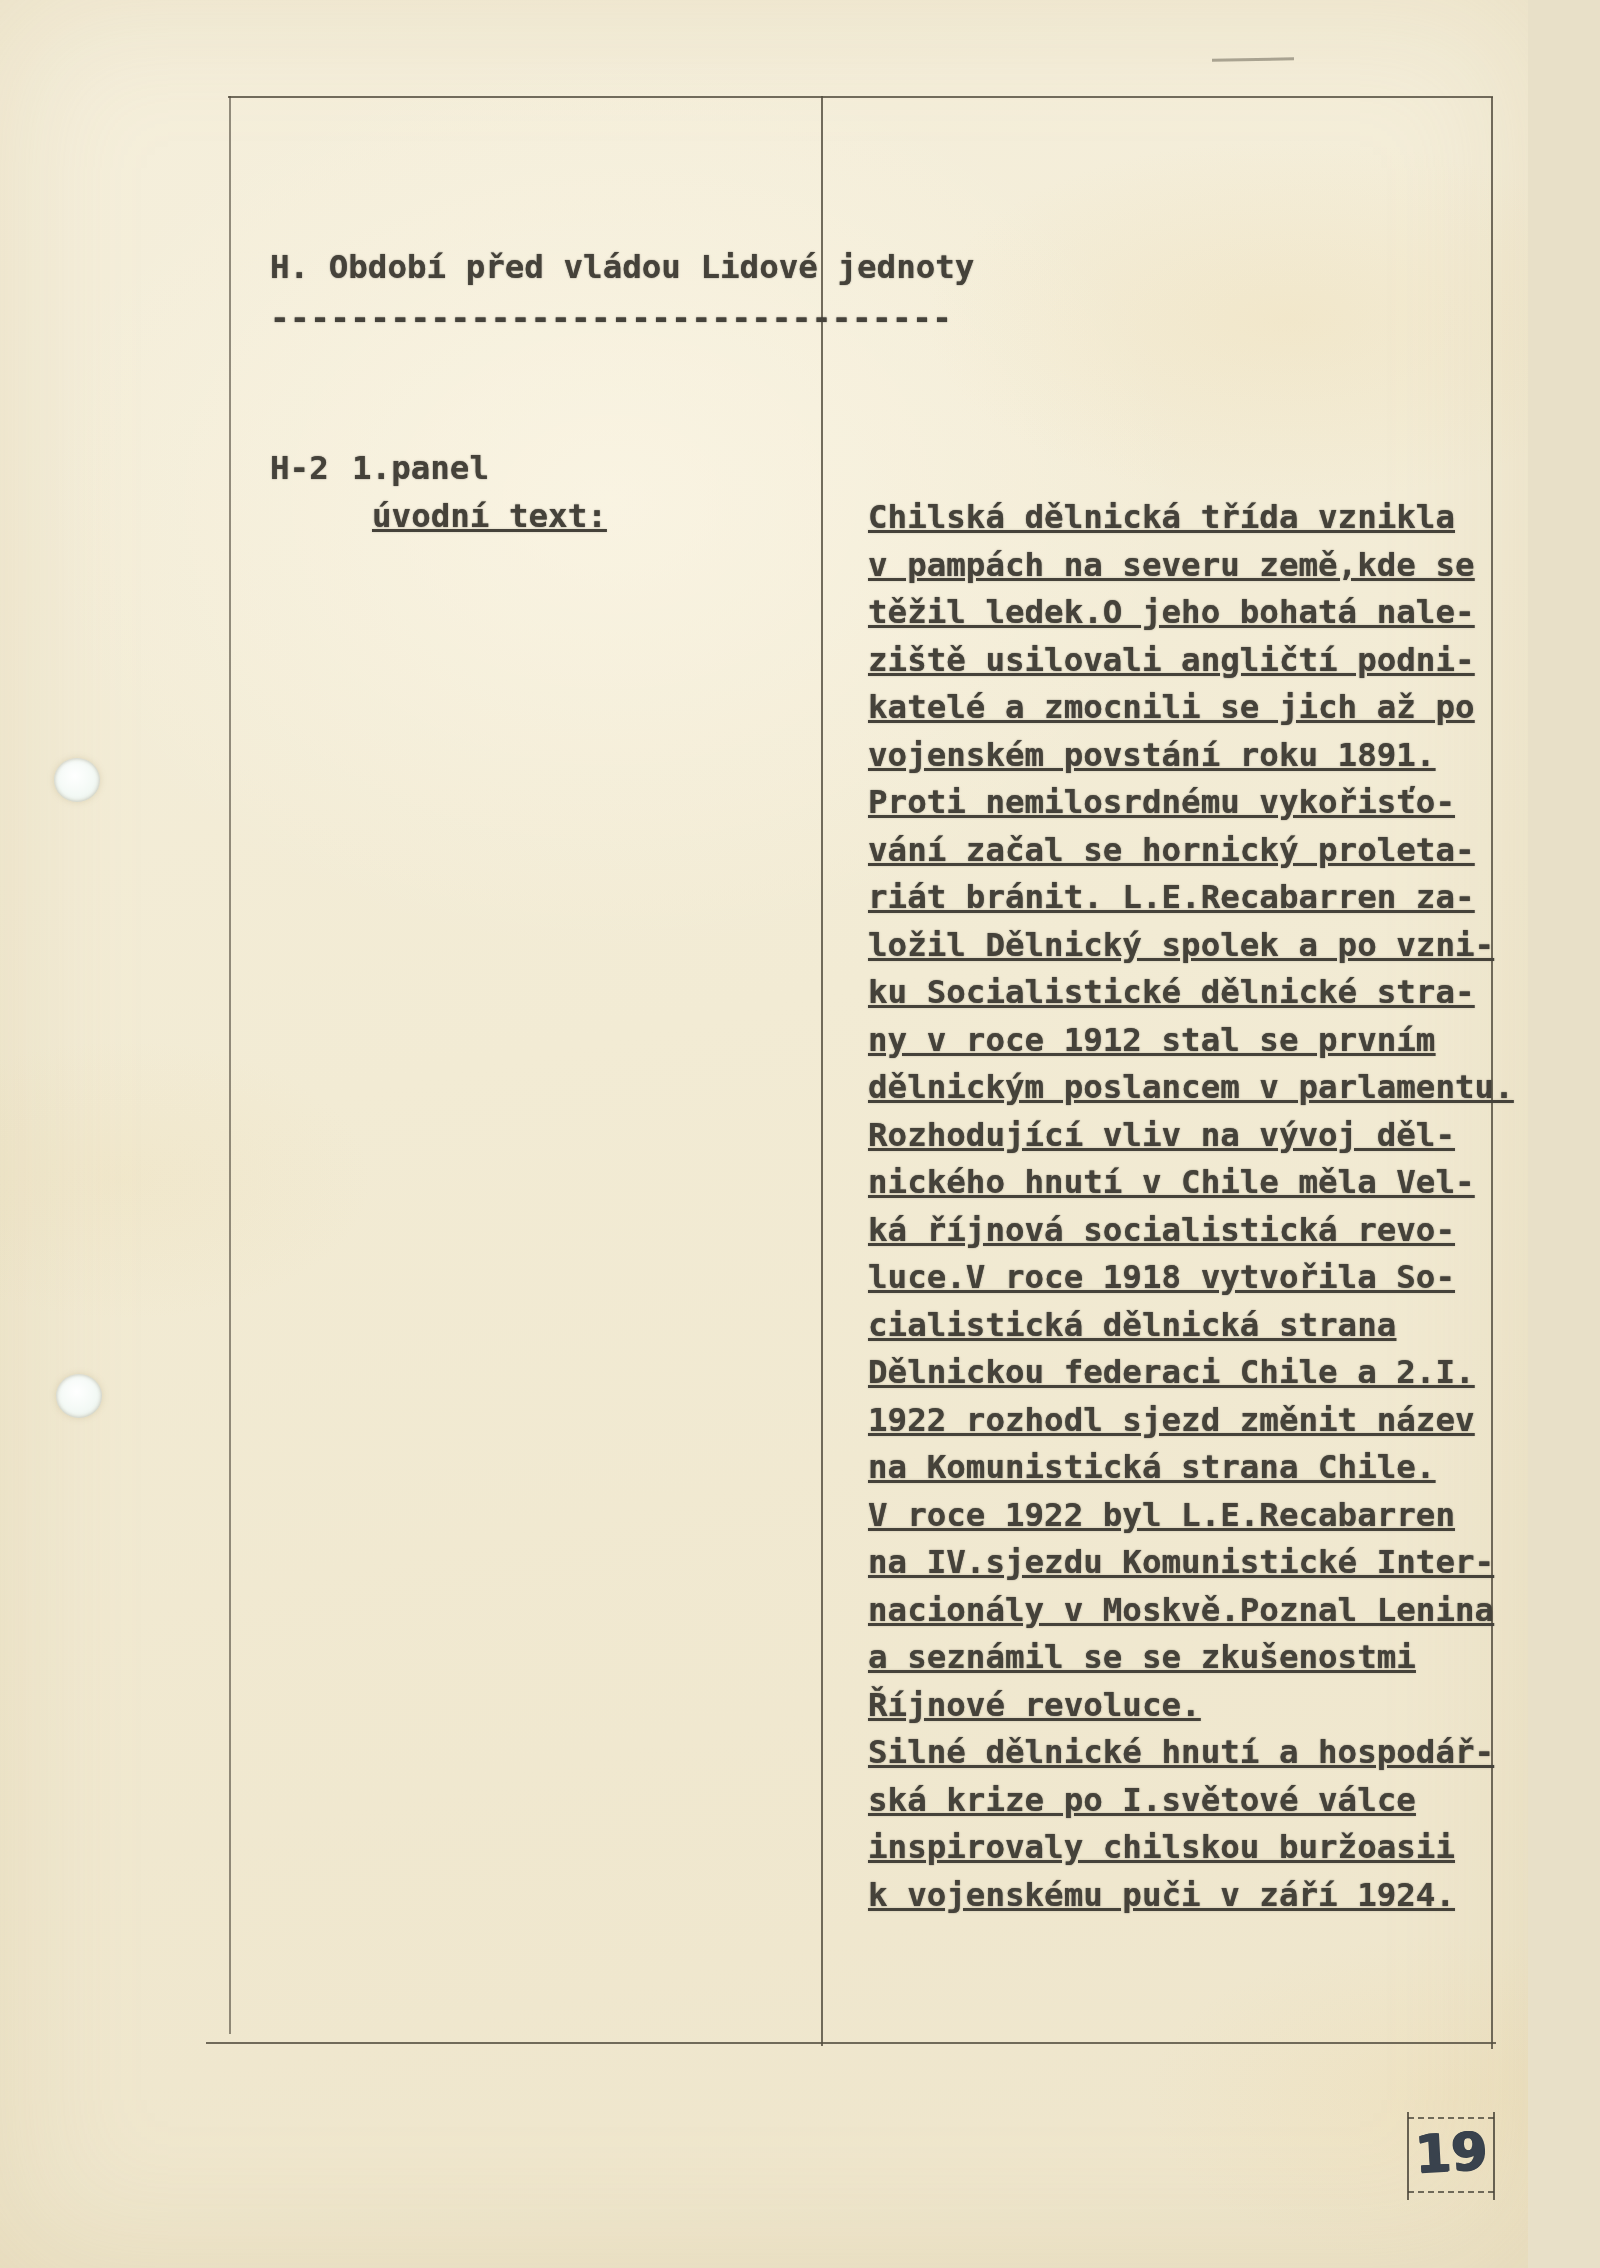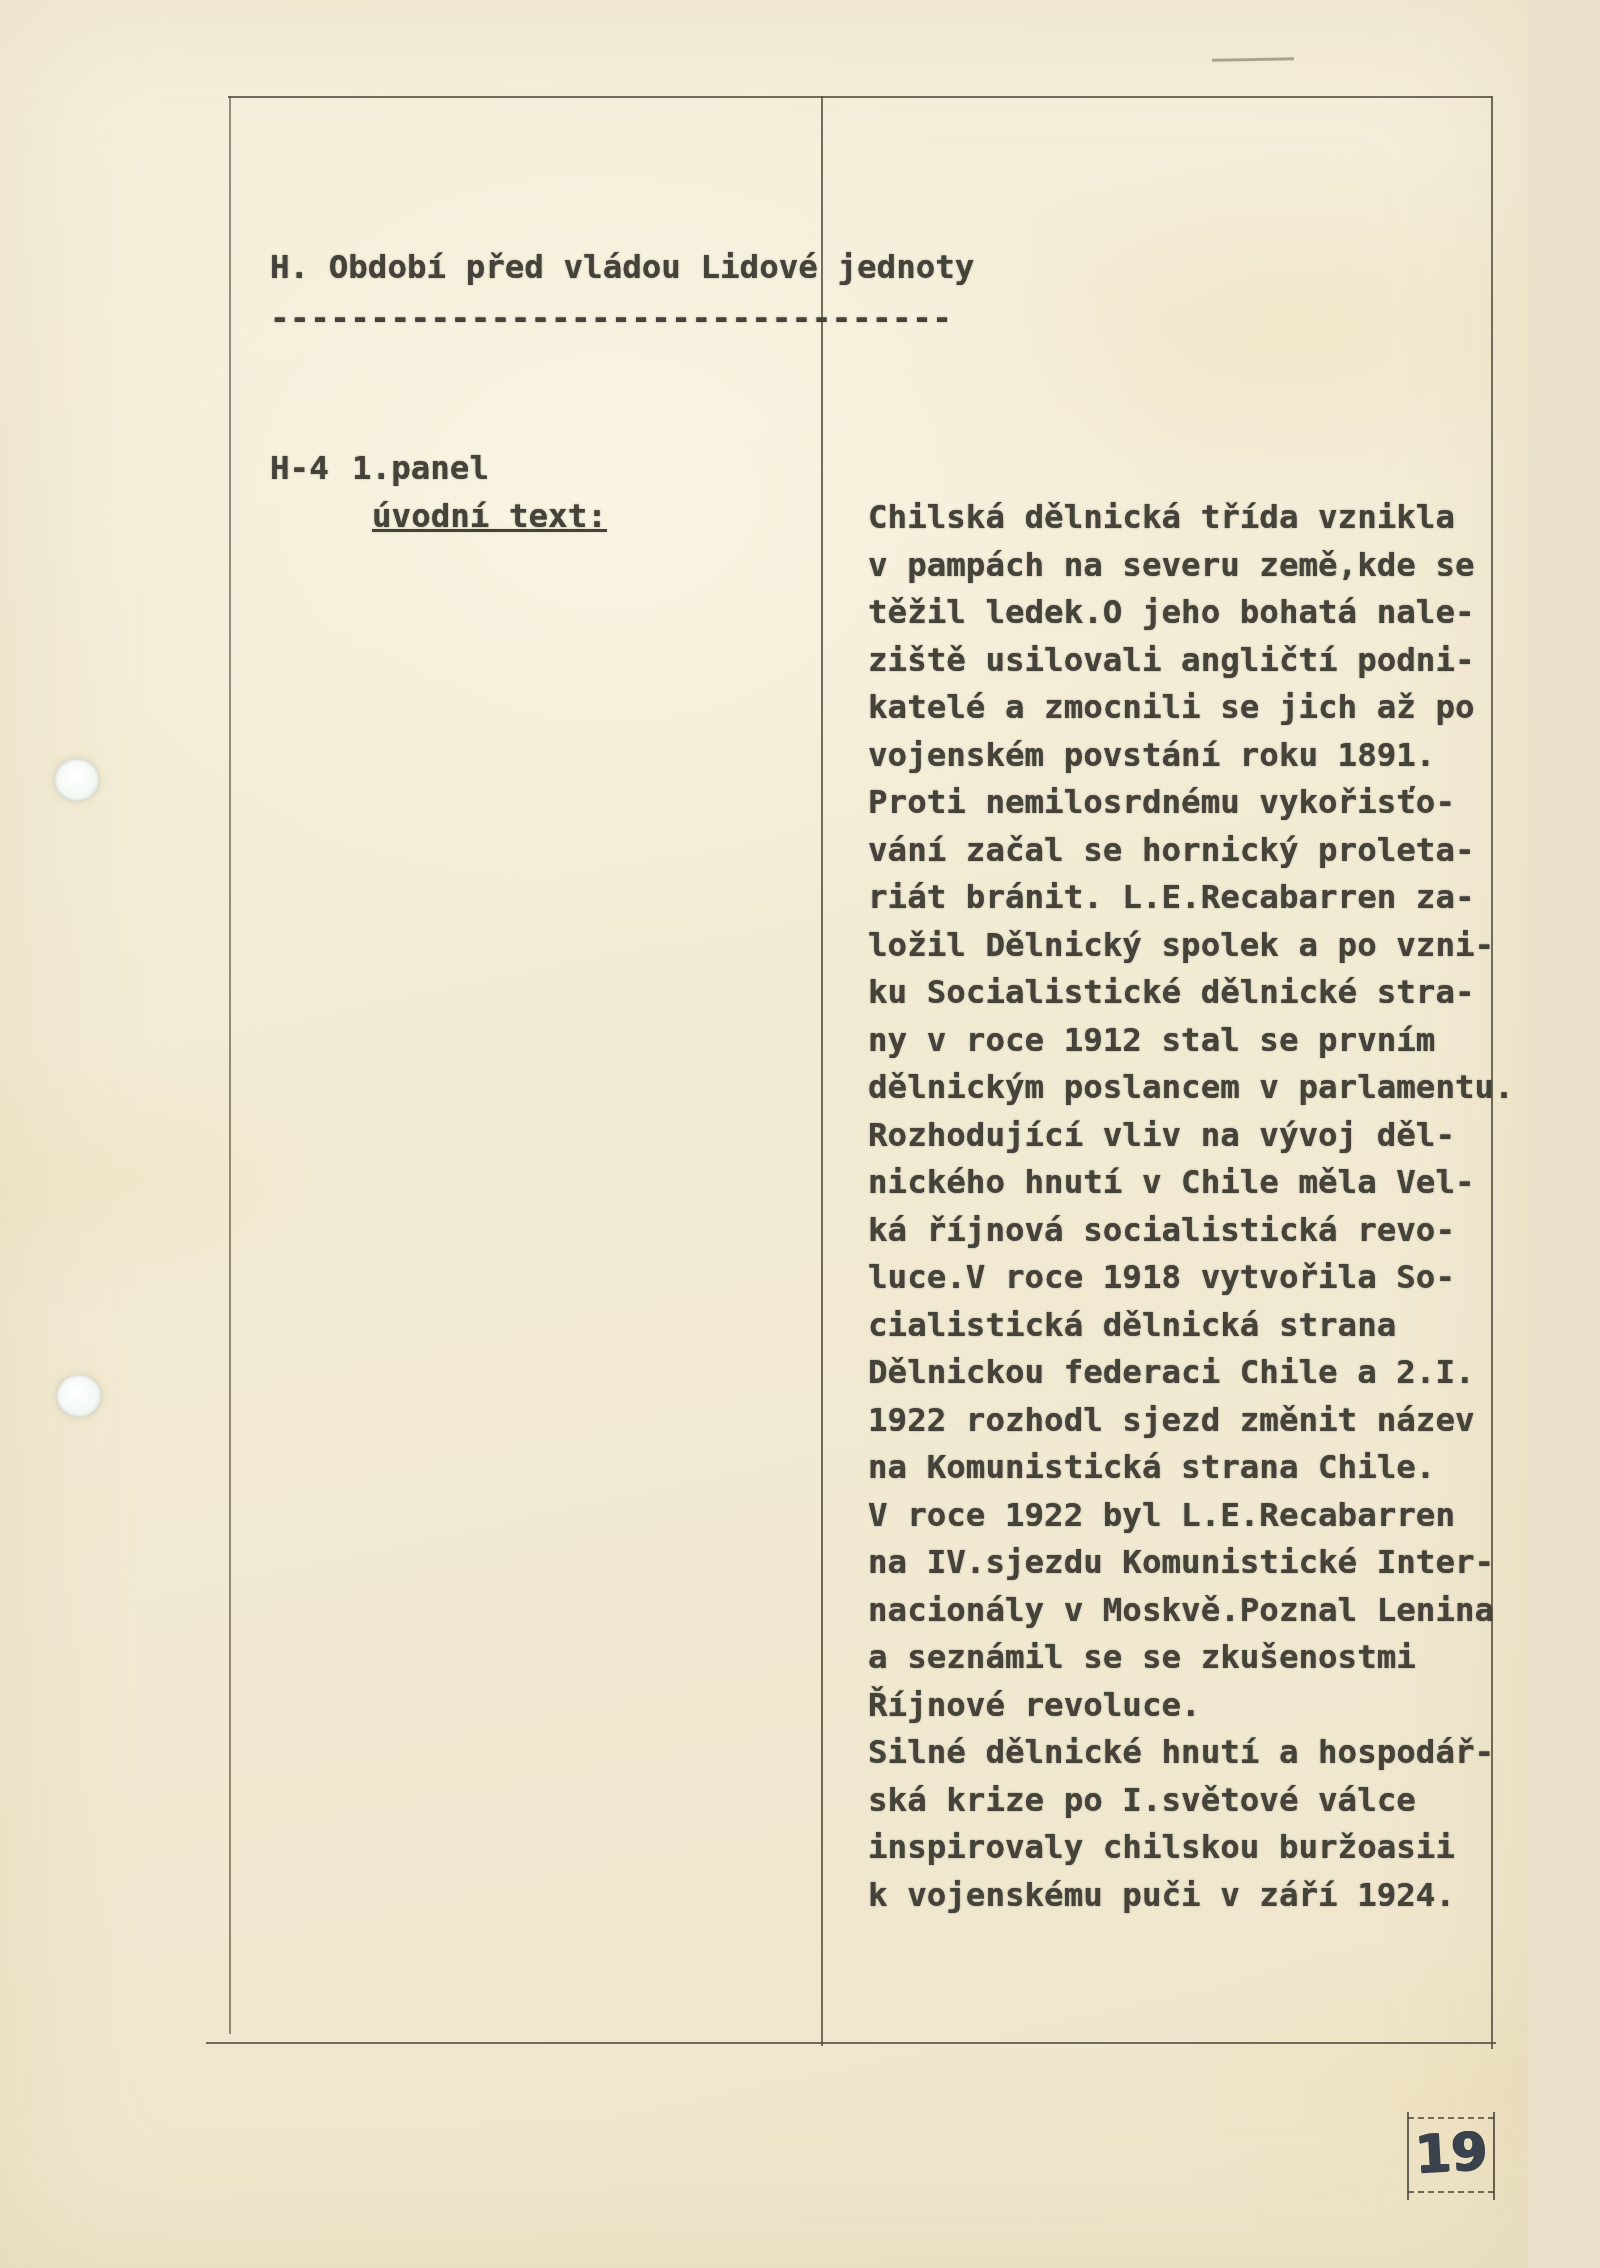--- a/index.html
+++ b/index.html
@@ -40,21 +40,21 @@
       font-family:"DejaVu Sans Mono","Liberation Mono",monospace;
       font-size:32.5px;font-weight:700;line-height:44px;
       color:#45423a;white-space:pre;
       text-shadow:0 0 1px rgba(67,64,58,0.75), 0 0 2.5px rgba(67,64,58,0.22);}
   .heading        {left:270px;top:245px;}
   .underline-dashes{left:270px;top:296px;letter-spacing:0.5px;}
   .item-code      {left:270px;top:446px;}
   .item-label     {left:352px;top:446px;}
   .item-sublabel  {left:372px;top:494px;text-decoration:underline;}
   .body           {left:868px;top:494px;line-height:47.5px;}
-  .body .tw-line  {height:47.5px;}
+  .body .tw-line  {height:47.5px;text-decoration:underline;}
 
   
   .pagebox{position:absolute;left:1408px;top:2117px;width:86px;height:72px;
            border-top:2px dashed rgba(70,65,54,0.75);
            border-bottom:2px dashed rgba(70,65,54,0.75);}
   .pagebox-v{position:absolute;width:2px;top:-7px;bottom:-9px;background:rgba(70,65,54,0.8);}
   .pagebox-v.l{left:-1px;} .pagebox-v.r{right:-1px;}
   .pagenum{position:absolute;left:50%;top:50%;
            transform:translate(-50%,-54%) rotate(-3deg);
            font-family:"DejaVu Sans","Liberation Sans",sans-serif;
@@ -74,21 +74,21 @@
   <div class="bl bl-top"></div>
   <div class="bl bl-left"></div>
   <div class="bl bl-mid"></div>
   <div class="bl bl-right"></div>
   <div class="bl bl-bottom"></div>
 
   <div class="tw heading">H. Období před vládou Lidové jednoty</div>
 
   <div class="tw underline-dashes">----------------------------------</div>
 
-  <div class="tw item-code">H-4</div>
+  <div class="tw item-code">H-2</div>
 
   <div class="tw item-label">1.panel</div>
 
   <div class="tw item-sublabel">úvodní text:</div>
 
   <div class="tw body"><div class="tw-line">Chilská dělnická třída vznikla</div><div class="tw-line">v pampách na severu země,kde se</div><div class="tw-line">těžil ledek.O jeho bohatá nale-</div><div class="tw-line">ziště usilovali angličtí podni-</div><div class="tw-line">katelé a zmocnili se jich až po</div><div class="tw-line">vojenském povstání roku 1891.</div><div class="tw-line">Proti nemilosrdnému vykořisťo-</div><div class="tw-line">vání začal se hornický proleta-</div><div class="tw-line">riát bránit. L.E.Recabarren za-</div><div class="tw-line">ložil Dělnický spolek a po vzni-</div><div class="tw-line">ku Socialistické dělnické stra-</div><div class="tw-line">ny v roce 1912 stal se prvním</div><div class="tw-line">dělnickým poslancem v parlamentu.</div><div class="tw-line">Rozhodující vliv na vývoj děl-</div><div class="tw-line">nického hnutí v Chile měla Vel-</div><div class="tw-line">ká říjnová socialistická revo-</div><div class="tw-line">luce.V roce 1918 vytvořila So-</div><div class="tw-line">cialistická dělnická strana</div><div class="tw-line">Dělnickou federaci Chile a 2.I.</div><div class="tw-line">1922 rozhodl sjezd změnit název</div><div class="tw-line">na Komunistická strana Chile.</div><div class="tw-line">V roce 1922 byl L.E.Recabarren</div><div class="tw-line">na IV.sjezdu Komunistické Inter-</div><div class="tw-line">nacionály v Moskvě.Poznal Lenina</div><div class="tw-line">a seznámil se se zkušenostmi</div><div class="tw-line">Říjnové revoluce.</div><div class="tw-line">Silné dělnické hnutí a hospodář-</div><div class="tw-line">ská krize po I.světové válce</div><div class="tw-line">inspirovaly chilskou buržoasii</div><div class="tw-line">k vojenskému puči v září 1924.</div></div>
 
   <div class="pagebox">
     <span class="pagebox-v l"></span>
     <span class="pagebox-v r"></span>

